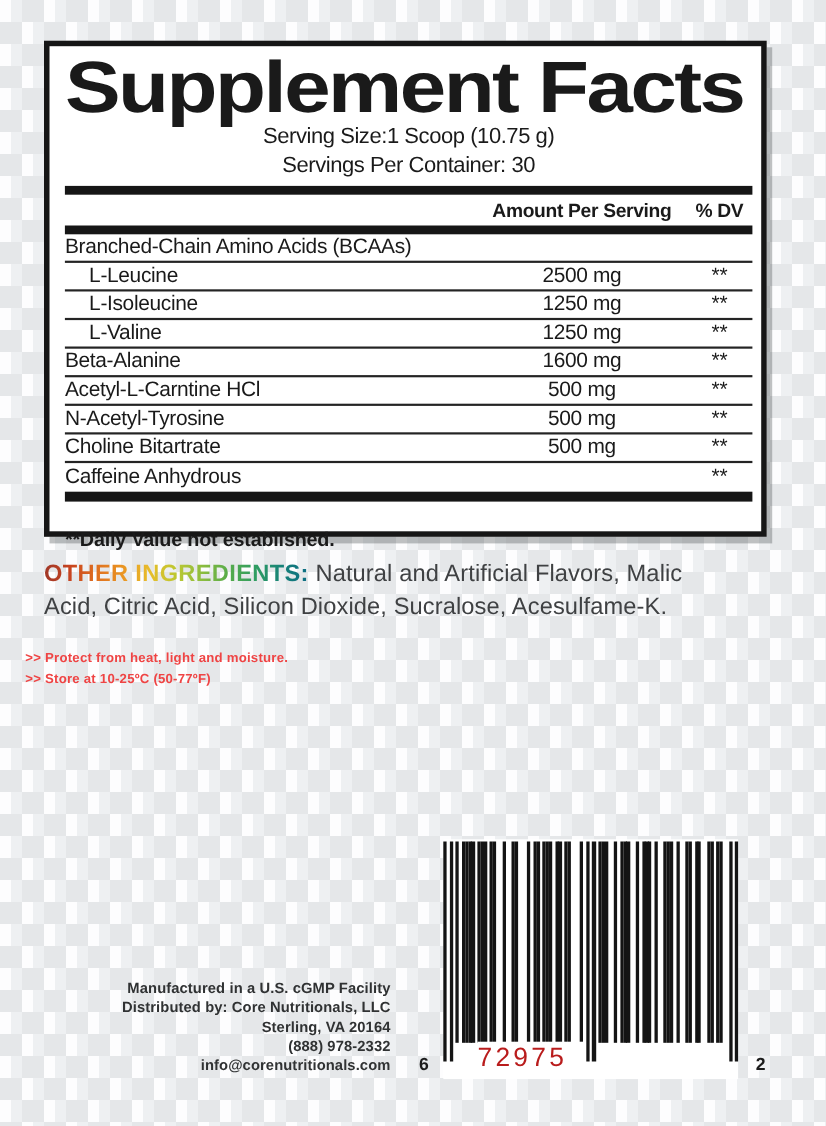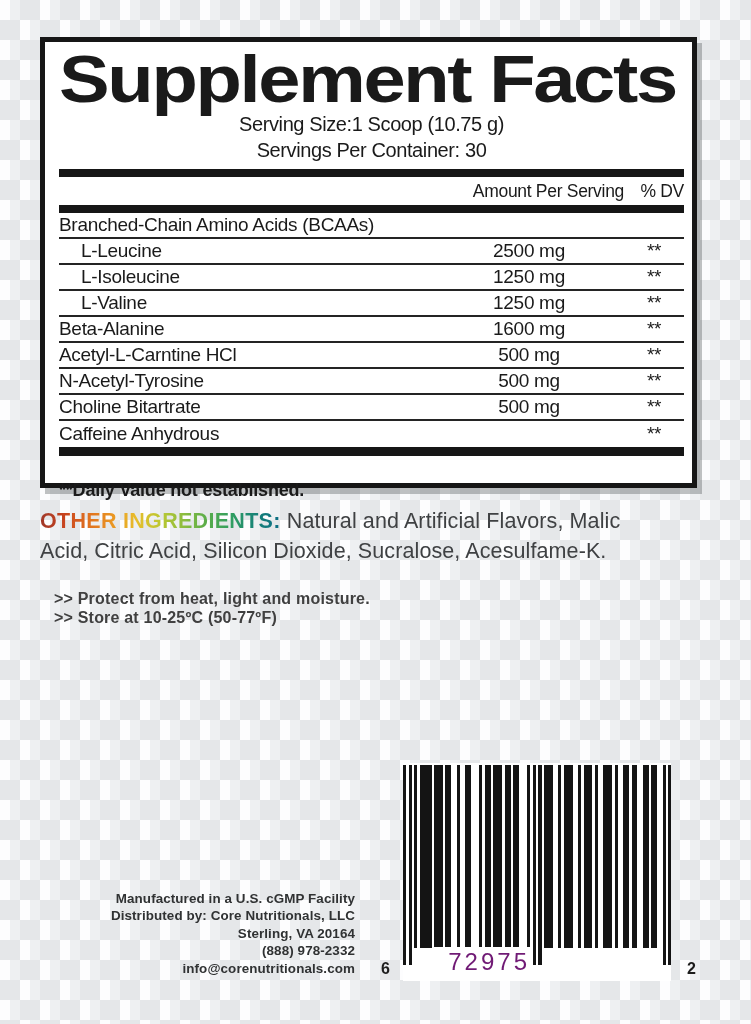--- a/index.html
+++ b/index.html
@@ -27,46 +27,46 @@
   .sf-serving{font-size:20px;line-height:26px;letter-spacing:-0.4px;text-align:center;}
   .sf-serving:first-of-type{margin-top:4px;}
   .bar{height:8px;background:#161616;margin-top:6px;}
   .bar.b2{margin-top:0;}
   .bar.b3{margin-top:0;height:9px;}
   .hdr-row,.row{display:flex;align-items:center;}
   .hdr-row{height:28px;}
   .c-name{flex:1;min-width:0;}
   .c-amt{width:190px;text-align:center;}
   .c-dv{width:60px;text-align:center;}
-  .hdr{font-weight:normal;font-size:17.5px;letter-spacing:-0.3px;text-align:right;}
+  .hdr{font-weight:bold;font-size:17.5px;letter-spacing:-0.3px;}
   .row{height:26px;font-size:19px;letter-spacing:-0.3px;border-bottom:2px solid #242424;box-sizing:border-box;}
   .row:last-child{border-bottom:none;}
   .row.indent .c-name{padding-left:22px;}
   .sf-foot{font-size:18px;font-weight:bold;margin-top:24px;letter-spacing:-0.2px;}
   
   .other{
     position:absolute;left:40px;top:506px;width:618px;margin:0;
     font-size:21.5px;line-height:30px;color:#3f4143;letter-spacing:0.1px;
   }
   .grad{
     font-weight:bold;letter-spacing:0.3px;
     -webkit-background-clip:text;background-clip:text;color:transparent;
   }
   
-  .storage{position:absolute;left:54px;top:589px;font-size:16px;line-height:19px;
-    font-weight:bold;color:#404040;letter-spacing:0.2px;}
+  .storage{position:absolute;left:23px;top:589px;font-size:12px;line-height:19px;
+    font-weight:bold;color:#ef4444;letter-spacing:0.2px;}
   
   .dist{position:absolute;left:60px;top:890px;width:295px;text-align:right;
     font-size:13.4px;line-height:17.4px;font-weight:bold;color:#303233;letter-spacing:0.1px;}
   
   .bc-wrap{position:absolute;left:403px;top:763px;width:268px;height:218px;background:#fff;}
   .bc-bar{position:absolute;top:2px;height:183px;background:#141414;}
   .bc-bar.tall{height:200px;}
   .bc-num{position:absolute;top:184px;height:30px;line-height:30px;background:#fff;
-    text-align:right;font-size:24px;letter-spacing:3px;color:#701a75;font-weight:500;}
+    text-align:left;font-size:24px;letter-spacing:3px;color:#b91c1c;font-weight:500;}
   .bc-n1{left:31px;width:96px;}
   .bc-n2{left:141px;width:118px;}
   .bc-side{position:absolute;bottom:3px;font-size:16px;font-weight:600;color:#1c1c1c;}
   .bc-s1{left:-22px;}
   .bc-s2{right:-25px;}
 </style>
 </head>
 <body>
 
 <div class="sf-box">

